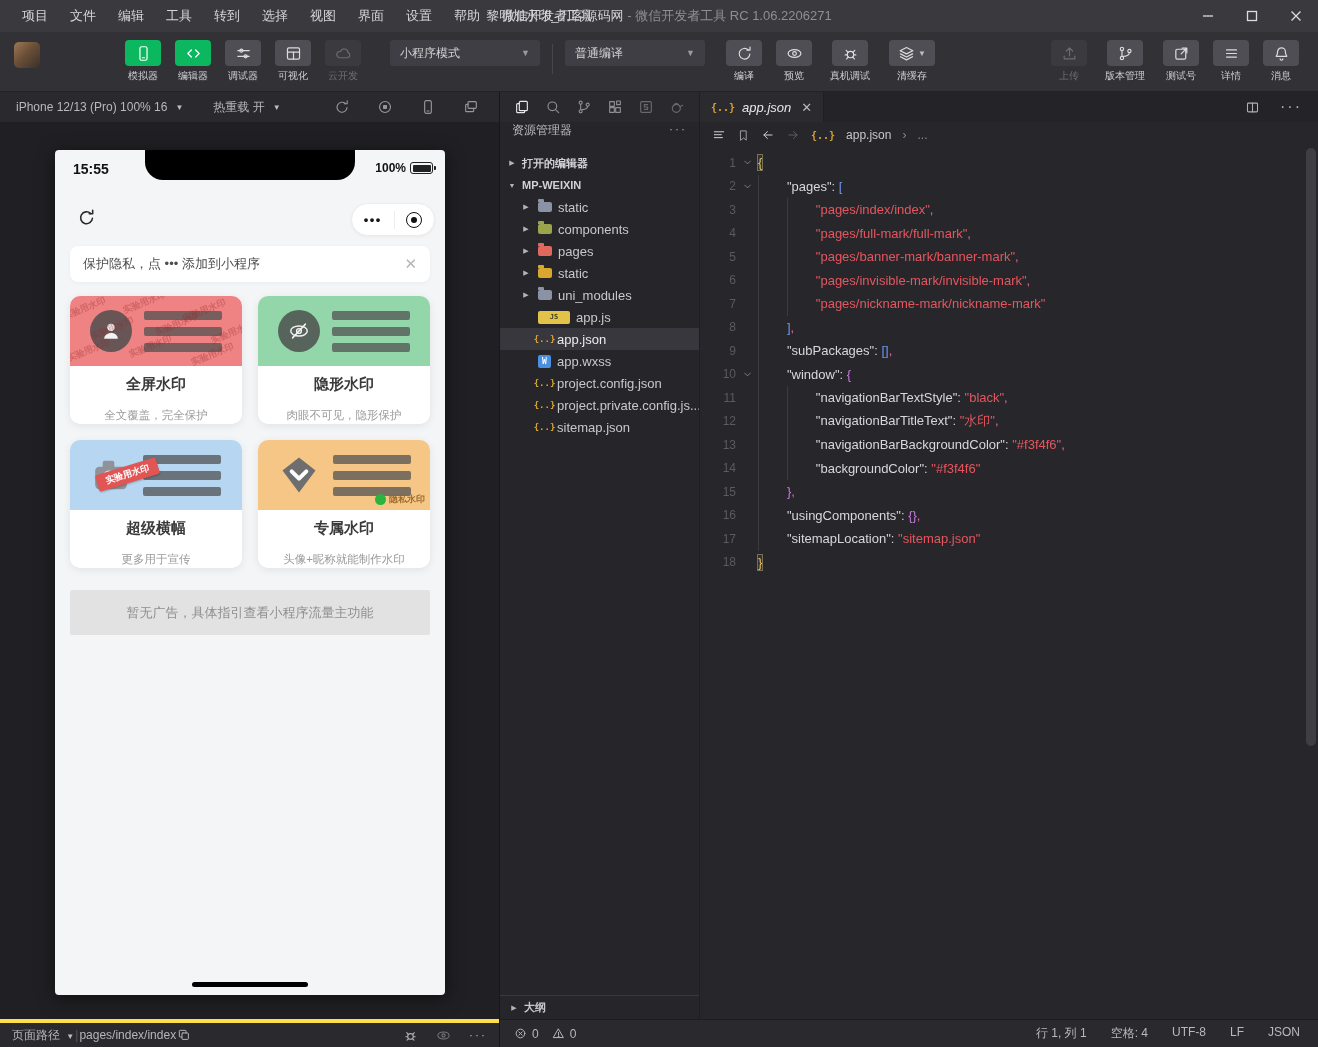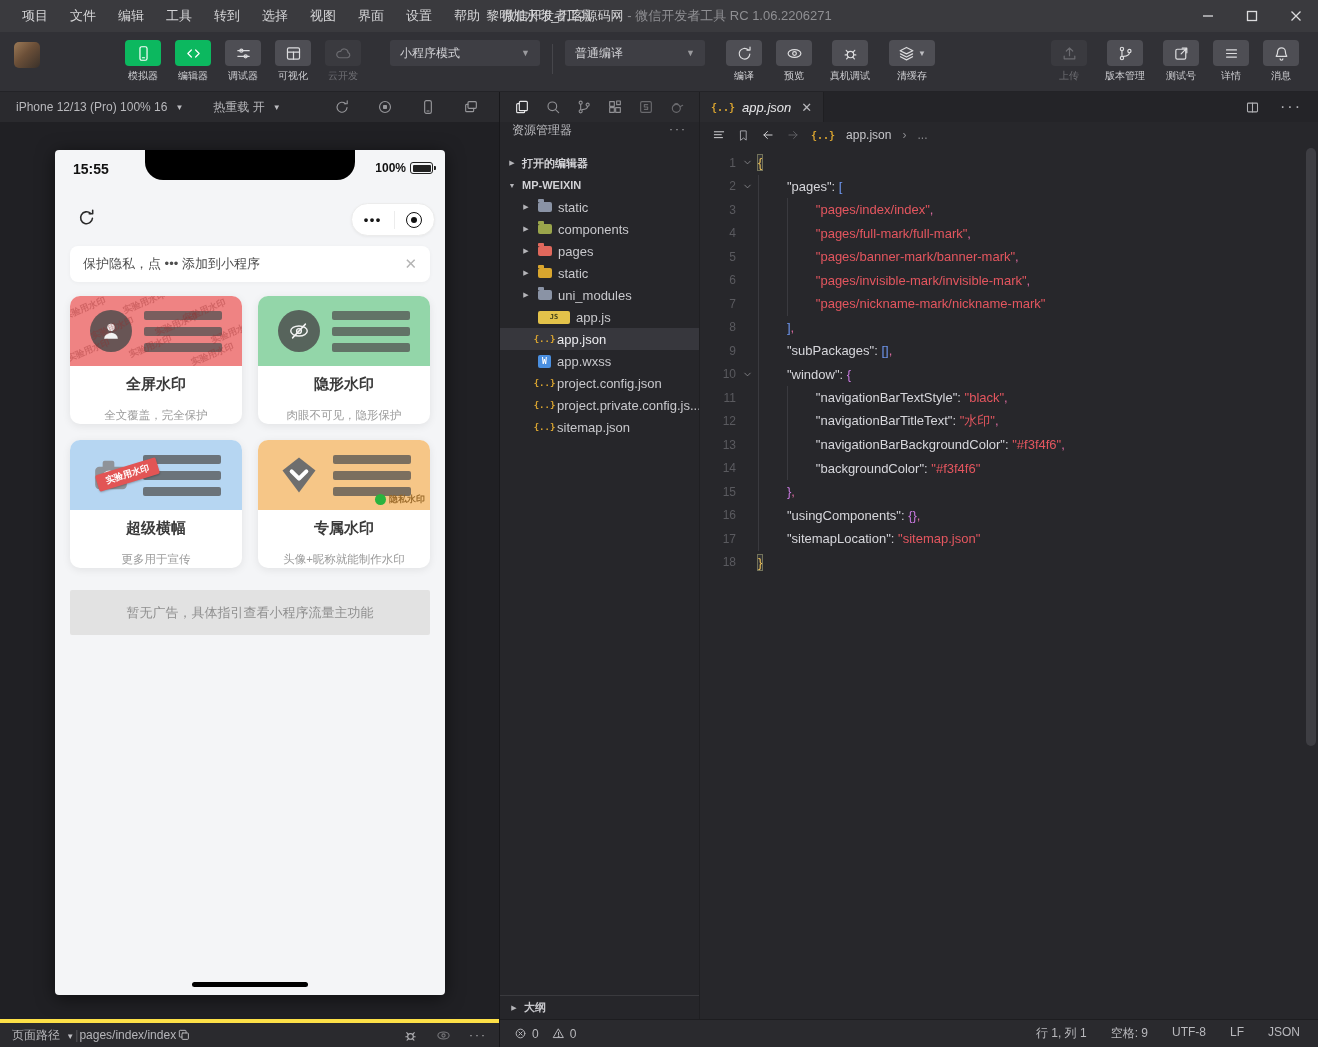--- a/index.html
+++ b/index.html
@@ -817,21 +817,21 @@
               <svg class="ic" width="13" height="13" viewBox="0 0 24 24" fill="none" stroke="currentColor" stroke-width="1.8" stroke-linecap="round" stroke-linejoin="round">
                 <path d="M12 4 L21 19.5 H3 Z"></path>
                 <line x1="12" y1="10" x2="12" y2="14.8"></line>
                 <circle cx="12" cy="17.2" r="0.7"></circle>
               </svg>
             </span>
           <span>0</span>
         </div>
         <div class="sitems" id="statusItems">
             <span>行 1, 列 1</span>
-            <span>空格: 9</span>
+            <span>空格: 4</span>
             <span>UTF-8</span>
             <span>LF</span>
             <span>JSON</span>
           </div>
       </div>
     </div>
   </div>
 </div>
 
 </body></html>

